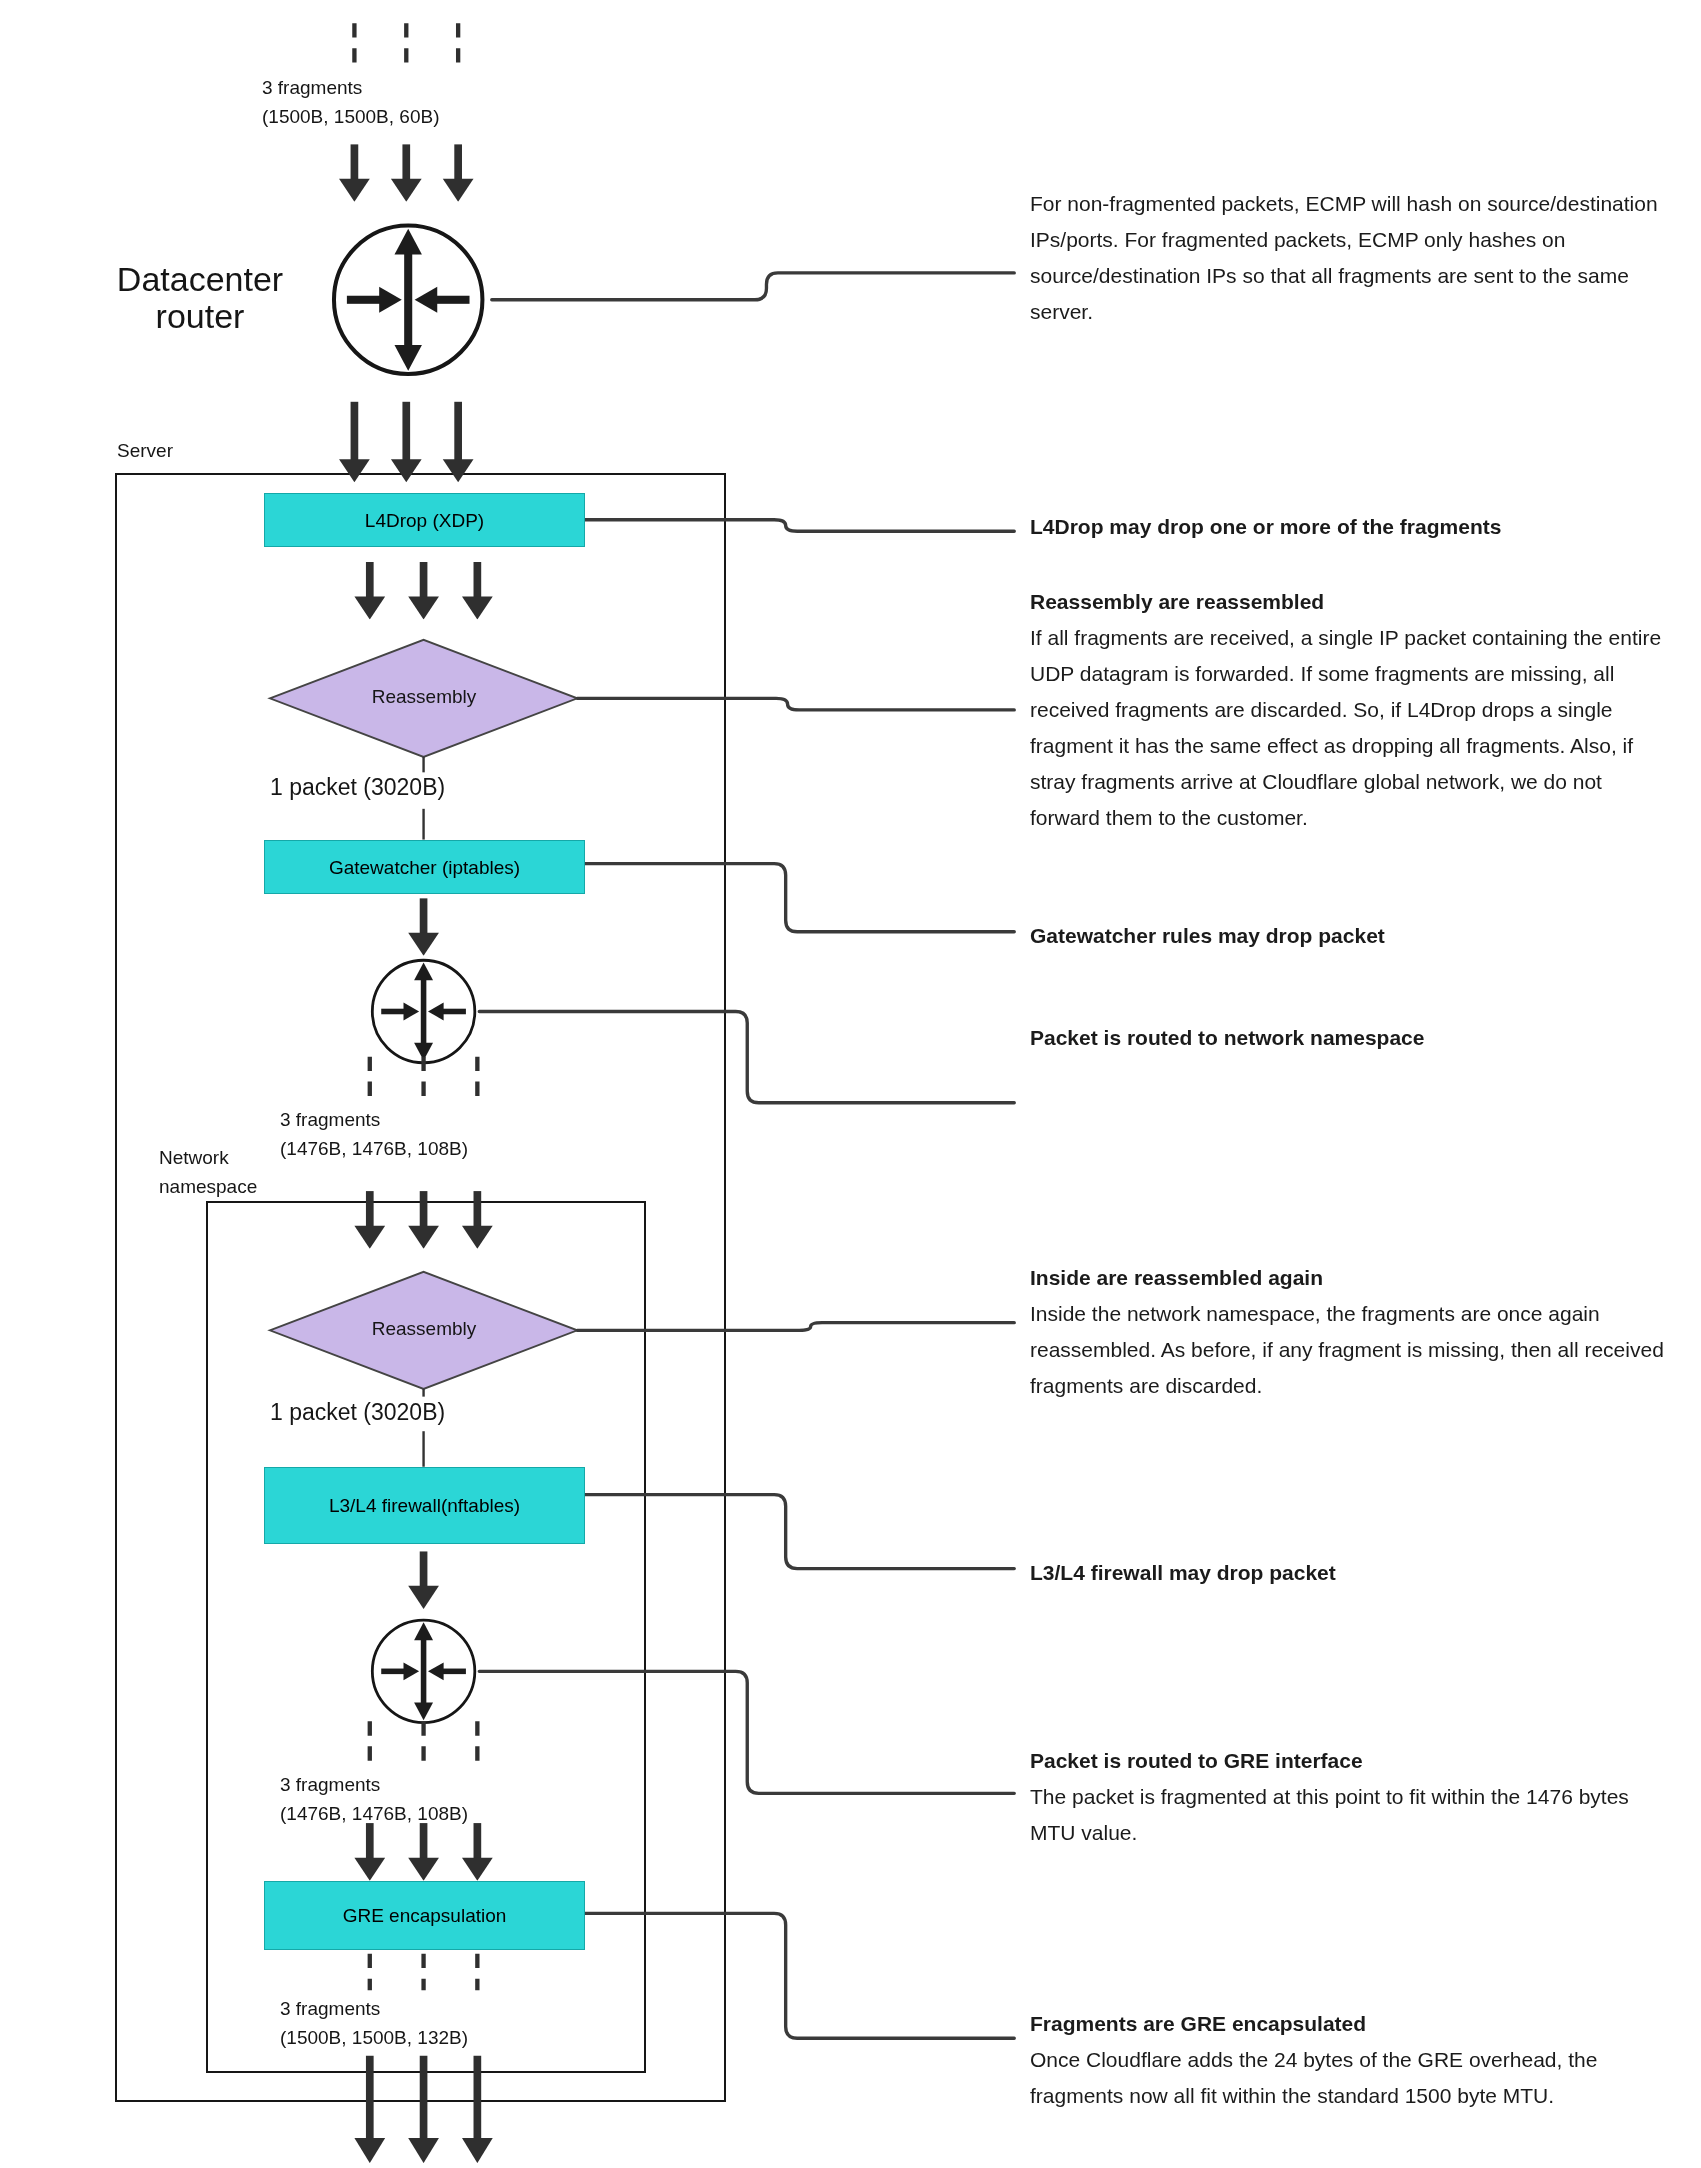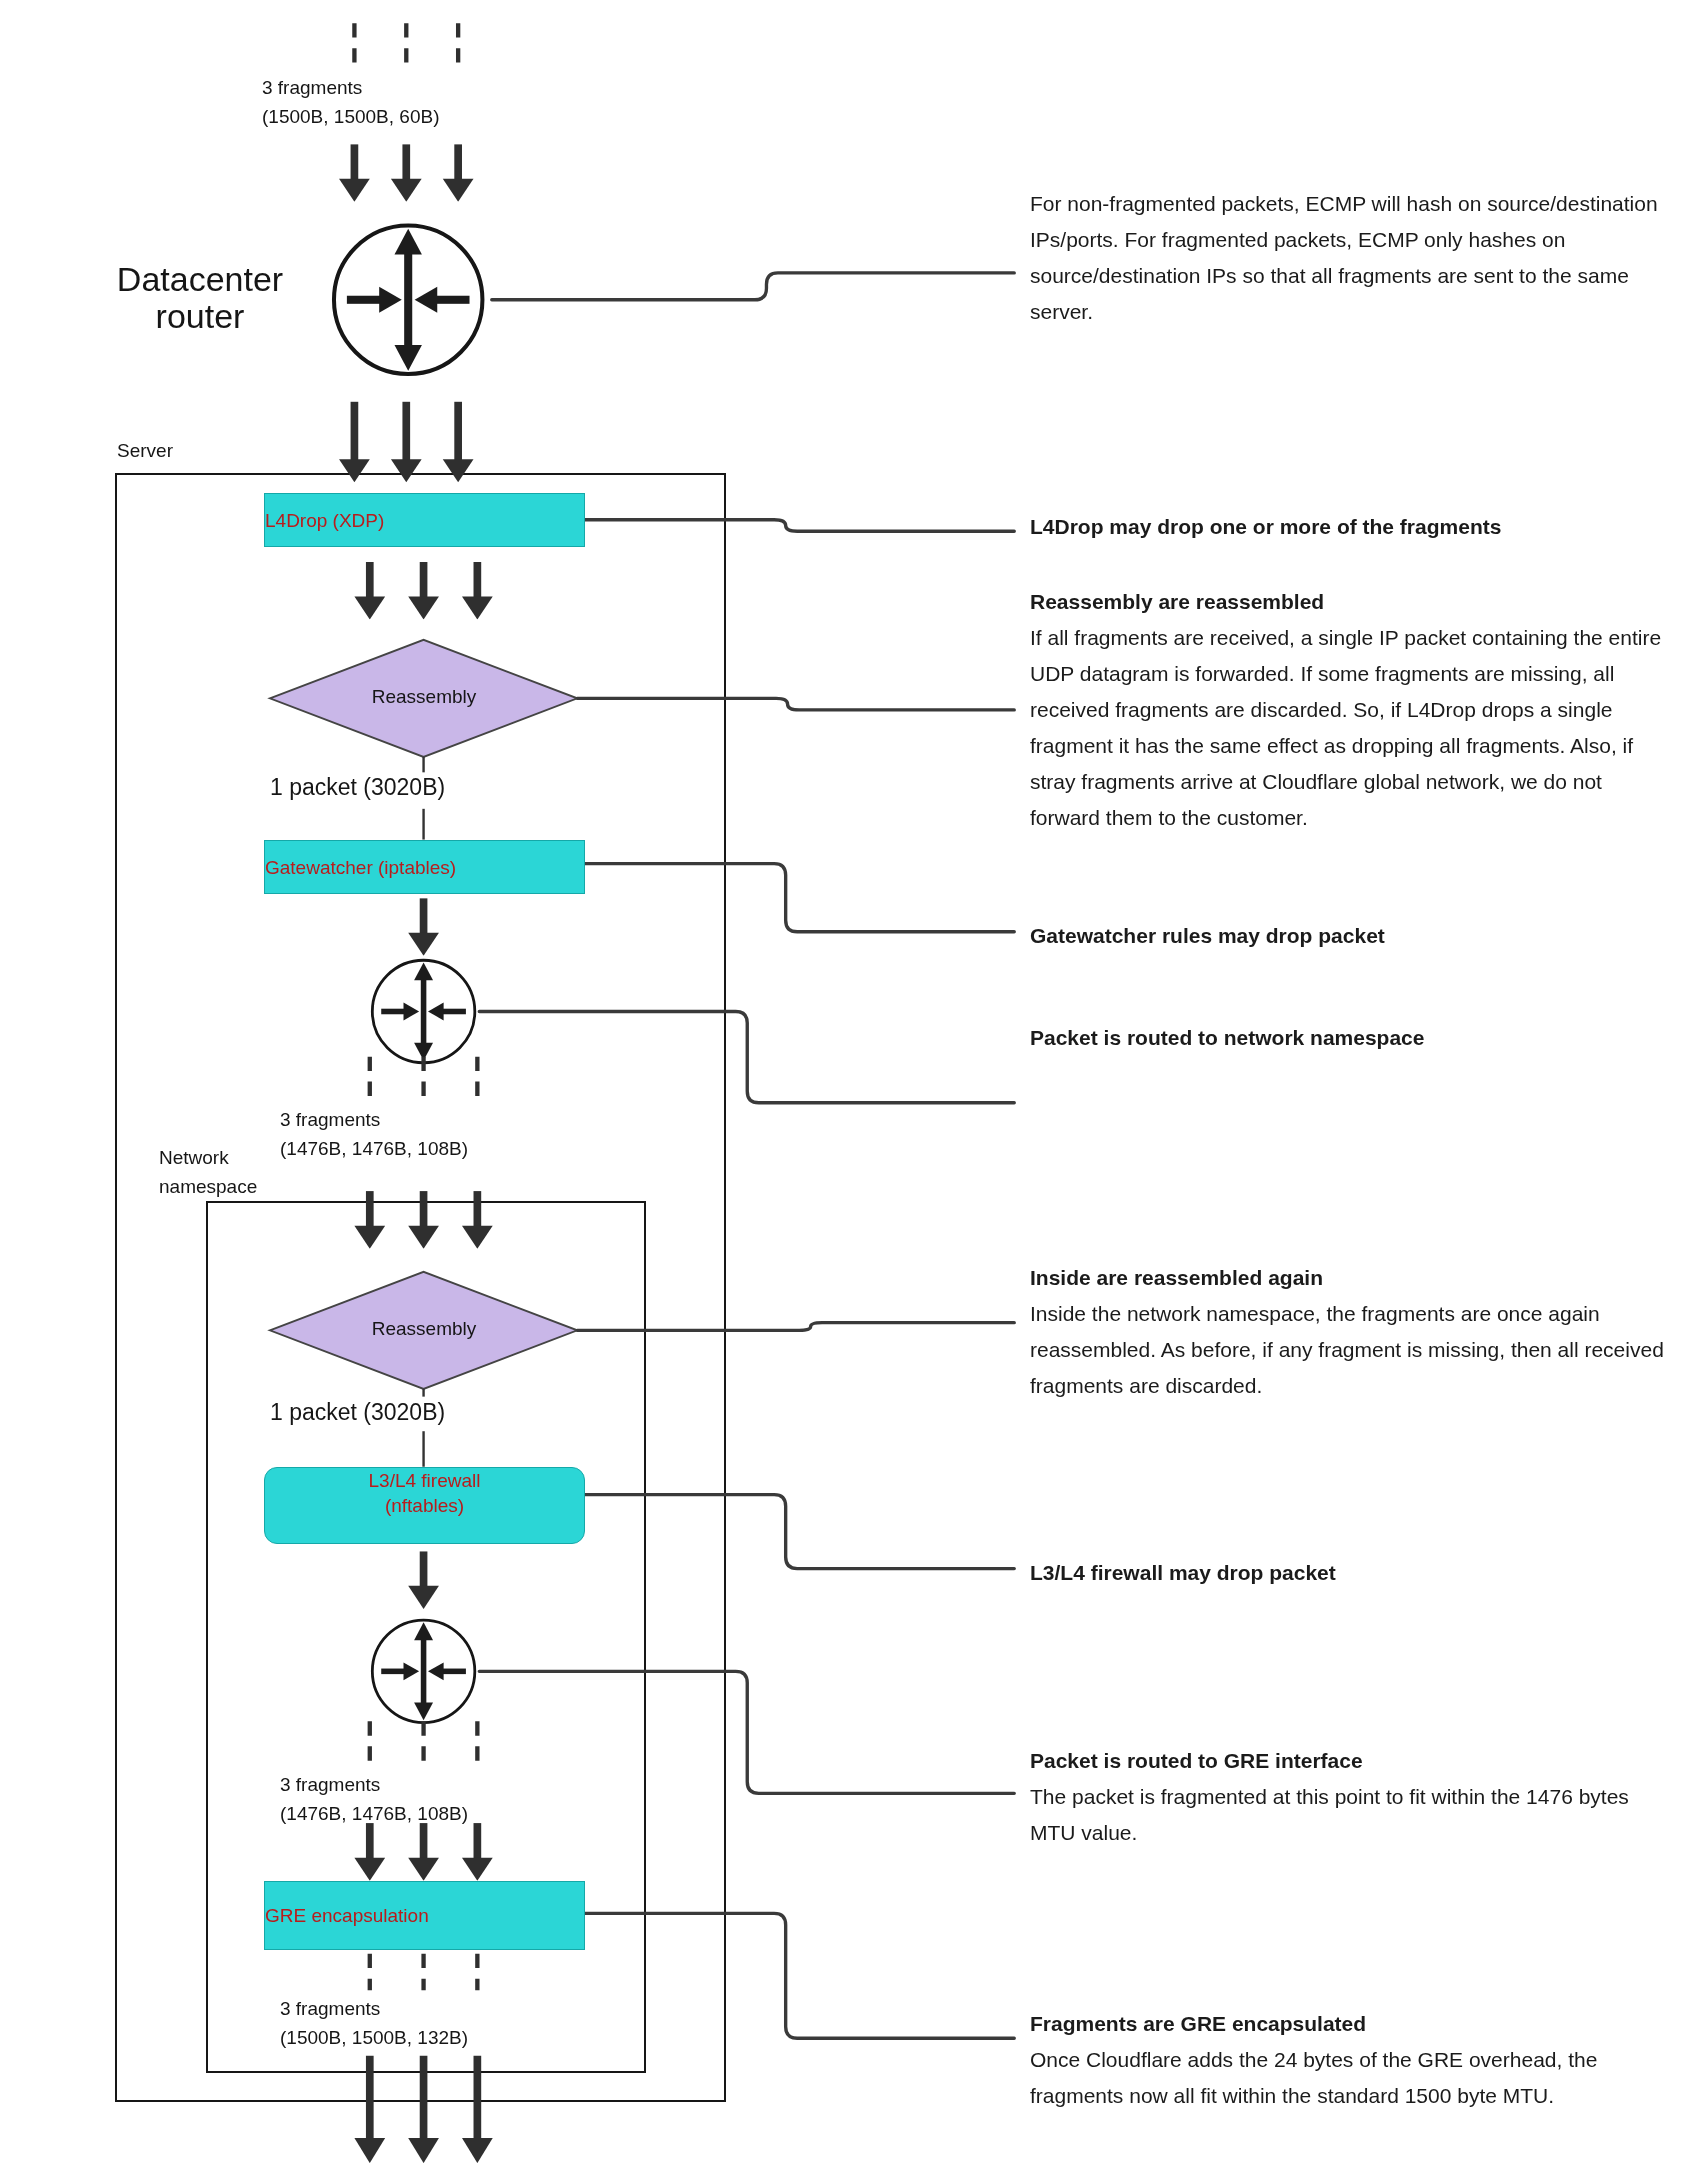--- a/index.html
+++ b/index.html
@@ -5,22 +5,22 @@
   html,body{margin:0;padding:0;background:#ffffff;}
   .canvas{
     position:relative;width:1701px;height:2168px;background:#ffffff;
     font-family:"Liberation Sans","DejaVu Sans",sans-serif;color:#161616;
     overflow:hidden;
   }
   .layer{position:absolute;left:0;top:0;z-index:2;pointer-events:none;}
   .outline-box{position:absolute;border:2.9px solid #161616;z-index:1;background:transparent;}
   .cyan-box{
     position:absolute;z-index:3;background:#2BD6D6;border:1px solid #15a8a8;
-    display:flex;align-items:center;justify-content:flex-start;text-align:center;
-    font-size:19px;line-height:25px;color:#b91c1c;
+    display:flex;align-items:center;justify-content:center;text-align:center;
+    font-size:19px;line-height:25px;color:#000000;
   }
   .node-label{position:absolute;z-index:3;}
   .frag-label{font-size:19px;line-height:29px;}
   .packet-label{font-size:23px;line-height:31px;}
   .side-label{position:absolute;z-index:3;font-size:19px;line-height:29px;}
   .dc-label{position:absolute;z-index:3;font-size:34px;line-height:37px;text-align:center;}
   .ann{position:absolute;z-index:3;width:634px;font-size:21px;line-height:36px;color:#1b1b1b;}
   .ann-title{font-weight:bold;}
   .diamond-label{position:absolute;z-index:3;text-align:center;font-size:19px;}
 </style>
@@ -172,21 +172,21 @@
     <div>3 fragments</div>
     <div>(1476B, 1476B, 108B)</div>
   </div>
 
   <div class="side-label" style="left:159px;top:1143px;width:125px;">Network namespace</div>
 
   <div class="diamond-label" style="left:299px;top:1318px;width:250px;">Reassembly</div>
 
   <div class="node-label packet-label" style="left:270px;top:1397px;width:307px;">1 packet (3020B)</div>
 
-  <div class="cyan-box" style="left:264px;top:1467px;width:319px;height:75px;flex-direction:column;border-radius:13px;">
+  <div class="cyan-box" style="left:264px;top:1467px;width:319px;height:75px;">
     <span>L3/L4 firewall</span>
     <span>(nftables)</span>
   </div>
 
   <div class="node-label frag-label" style="left:280px;top:1770px;width:288px;">
     <div>3 fragments</div>
     <div>(1476B, 1476B, 108B)</div>
   </div>
 
   <div class="cyan-box" style="left:264px;top:1881px;width:319px;height:67px;">

